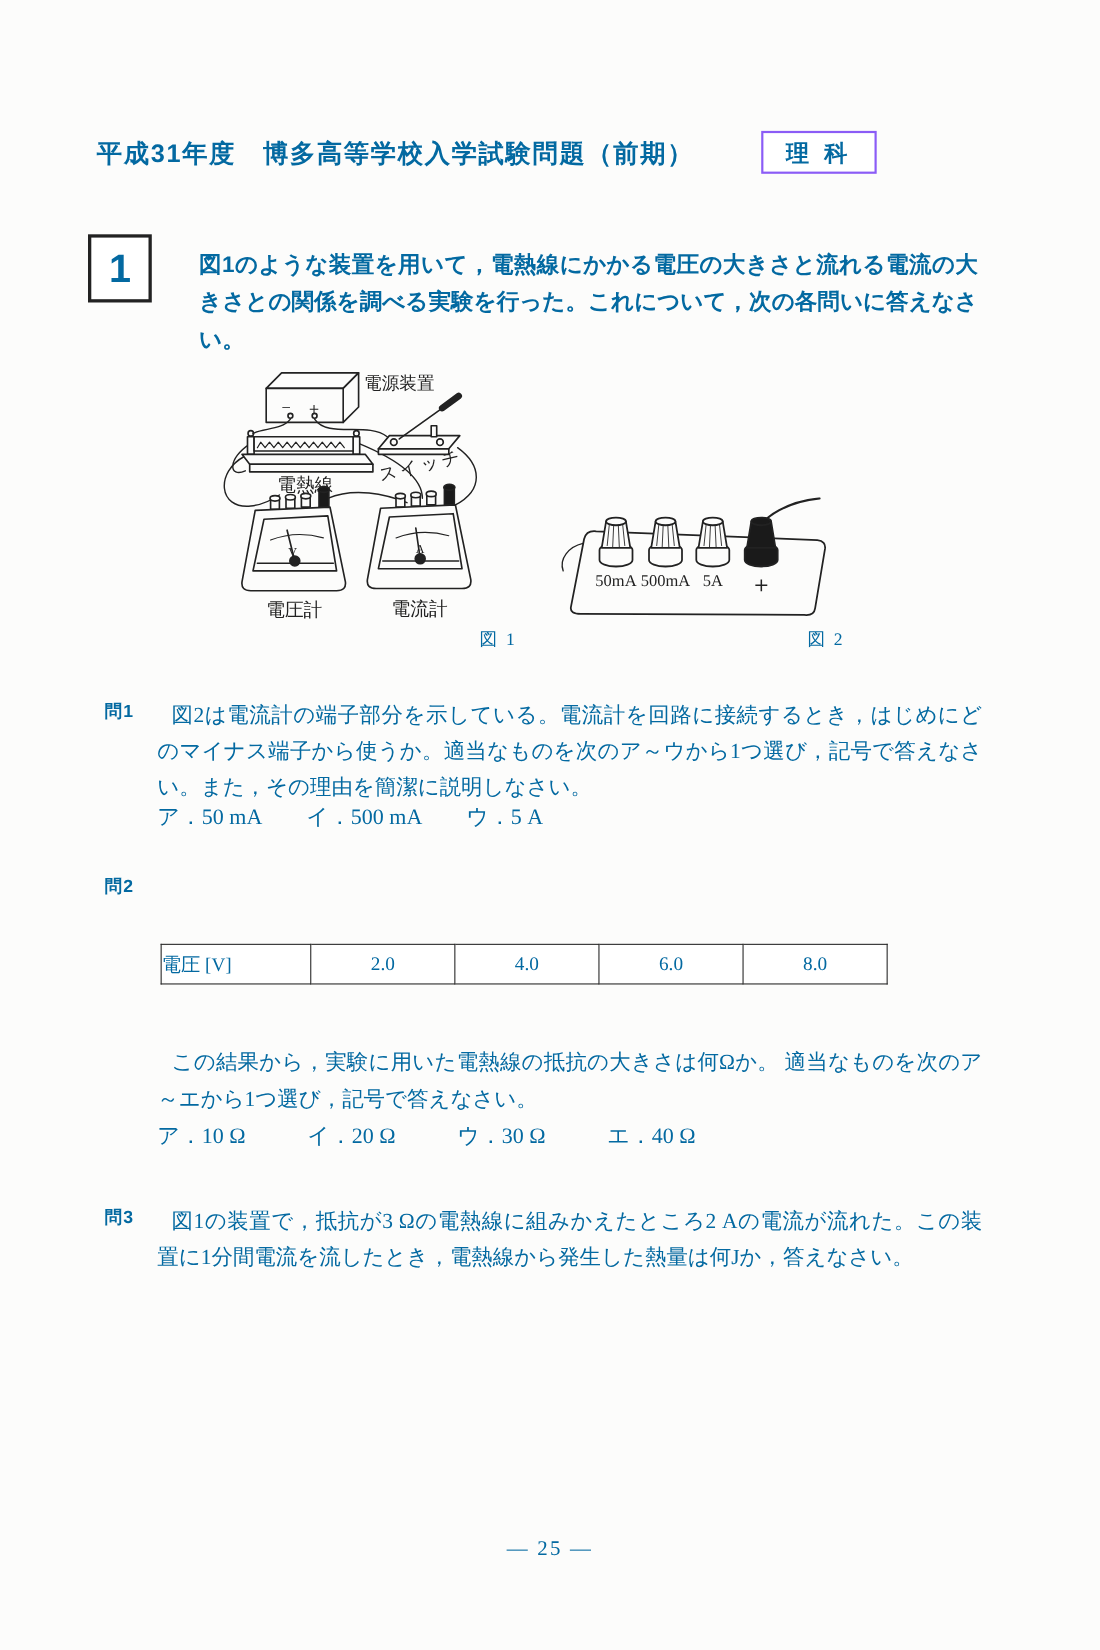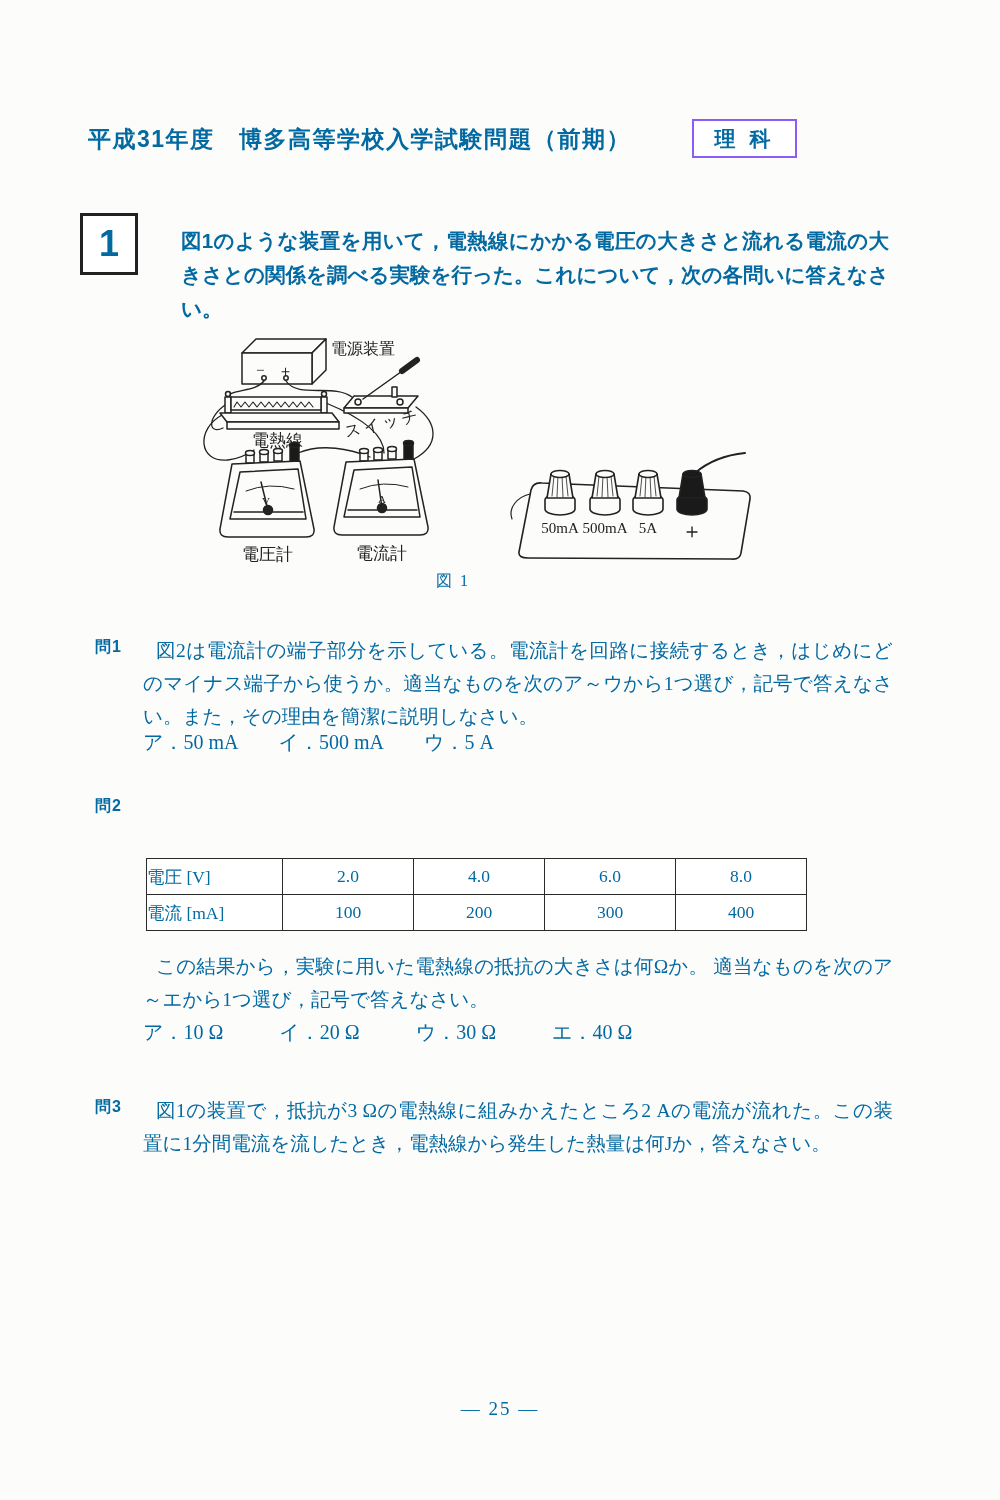--- a/index.html
+++ b/index.html
@@ -220,47 +220,41 @@
         <polygon points="48,22 66,22 70,46 44,46" fill="#1a1a1a"></polygon>
         <ellipse cx="57" cy="22" rx="9" ry="3.5" fill="#1a1a1a"></ellipse>
       </g>
 
       <text x="57" y="81" font-size="15" text-anchor="middle">50mA</text>
       <text x="102" y="81" font-size="15" text-anchor="middle">500mA</text>
       <text x="145" y="81" font-size="15" text-anchor="middle">5A</text>
       <text x="189" y="86" font-size="21" text-anchor="middle">＋</text>
     </g>
   </svg>
+  <div class="abs fig-caption" style="left:503px; top:571px; width:265px;">図 2</div>
 
   <div class="abs q-label gothic" style="left:95px; top:637px;">問1</div>
   <div class="abs q-text" style="left:143px; top:634px;">図2は電流計の端子部分を示している。電流計を回路に接続するとき，はじめにどのマイナス端子から使うか。適当なものを次のア～ウから1つ選び，記号で答えなさい。また，その理由を簡潔に説明しなさい。</div>
   <div class="abs options-row q1" style="left:143px; top:729px;">
     <span>ア．50 mA</span>
     <span>イ．500 mA</span>
     <span>ウ．5 A</span>
   </div>
 
   <div class="abs q-label gothic" style="left:95px; top:796px;">問2</div>
 
   <table class="abs data-table" style="left:146px; top:858px;border-radius:12px;">
     <tbody>
       <tr>
         <td class="row-header">電圧 [V]</td>
         <td class="data-cell">2.0</td>
         <td class="data-cell">4.0</td>
         <td class="data-cell">6.0</td>
         <td class="data-cell">8.0</td>
       </tr>
-      <tr>
-        <td class="row-header">電流 [mA]</td>
-        <td class="data-cell">100</td>
-        <td class="data-cell">200</td>
-        <td class="data-cell">300</td>
-        <td class="data-cell">400</td>
-      </tr>
     </tbody>
   </table>
 
   <div class="abs q-text" style="left:143px; top:950px;">この結果から，実験に用いた電熱線の抵抗の大きさは何Ωか。 適当なものを次のア～エから1つ選び，記号で答えなさい。</div>
   <div class="abs options-row q2" style="left:143px; top:1019px;">
     <span>ア．10 Ω</span>
     <span>イ．20 Ω</span>
     <span>ウ．30 Ω</span>
     <span>エ．40 Ω</span>
   </div>

